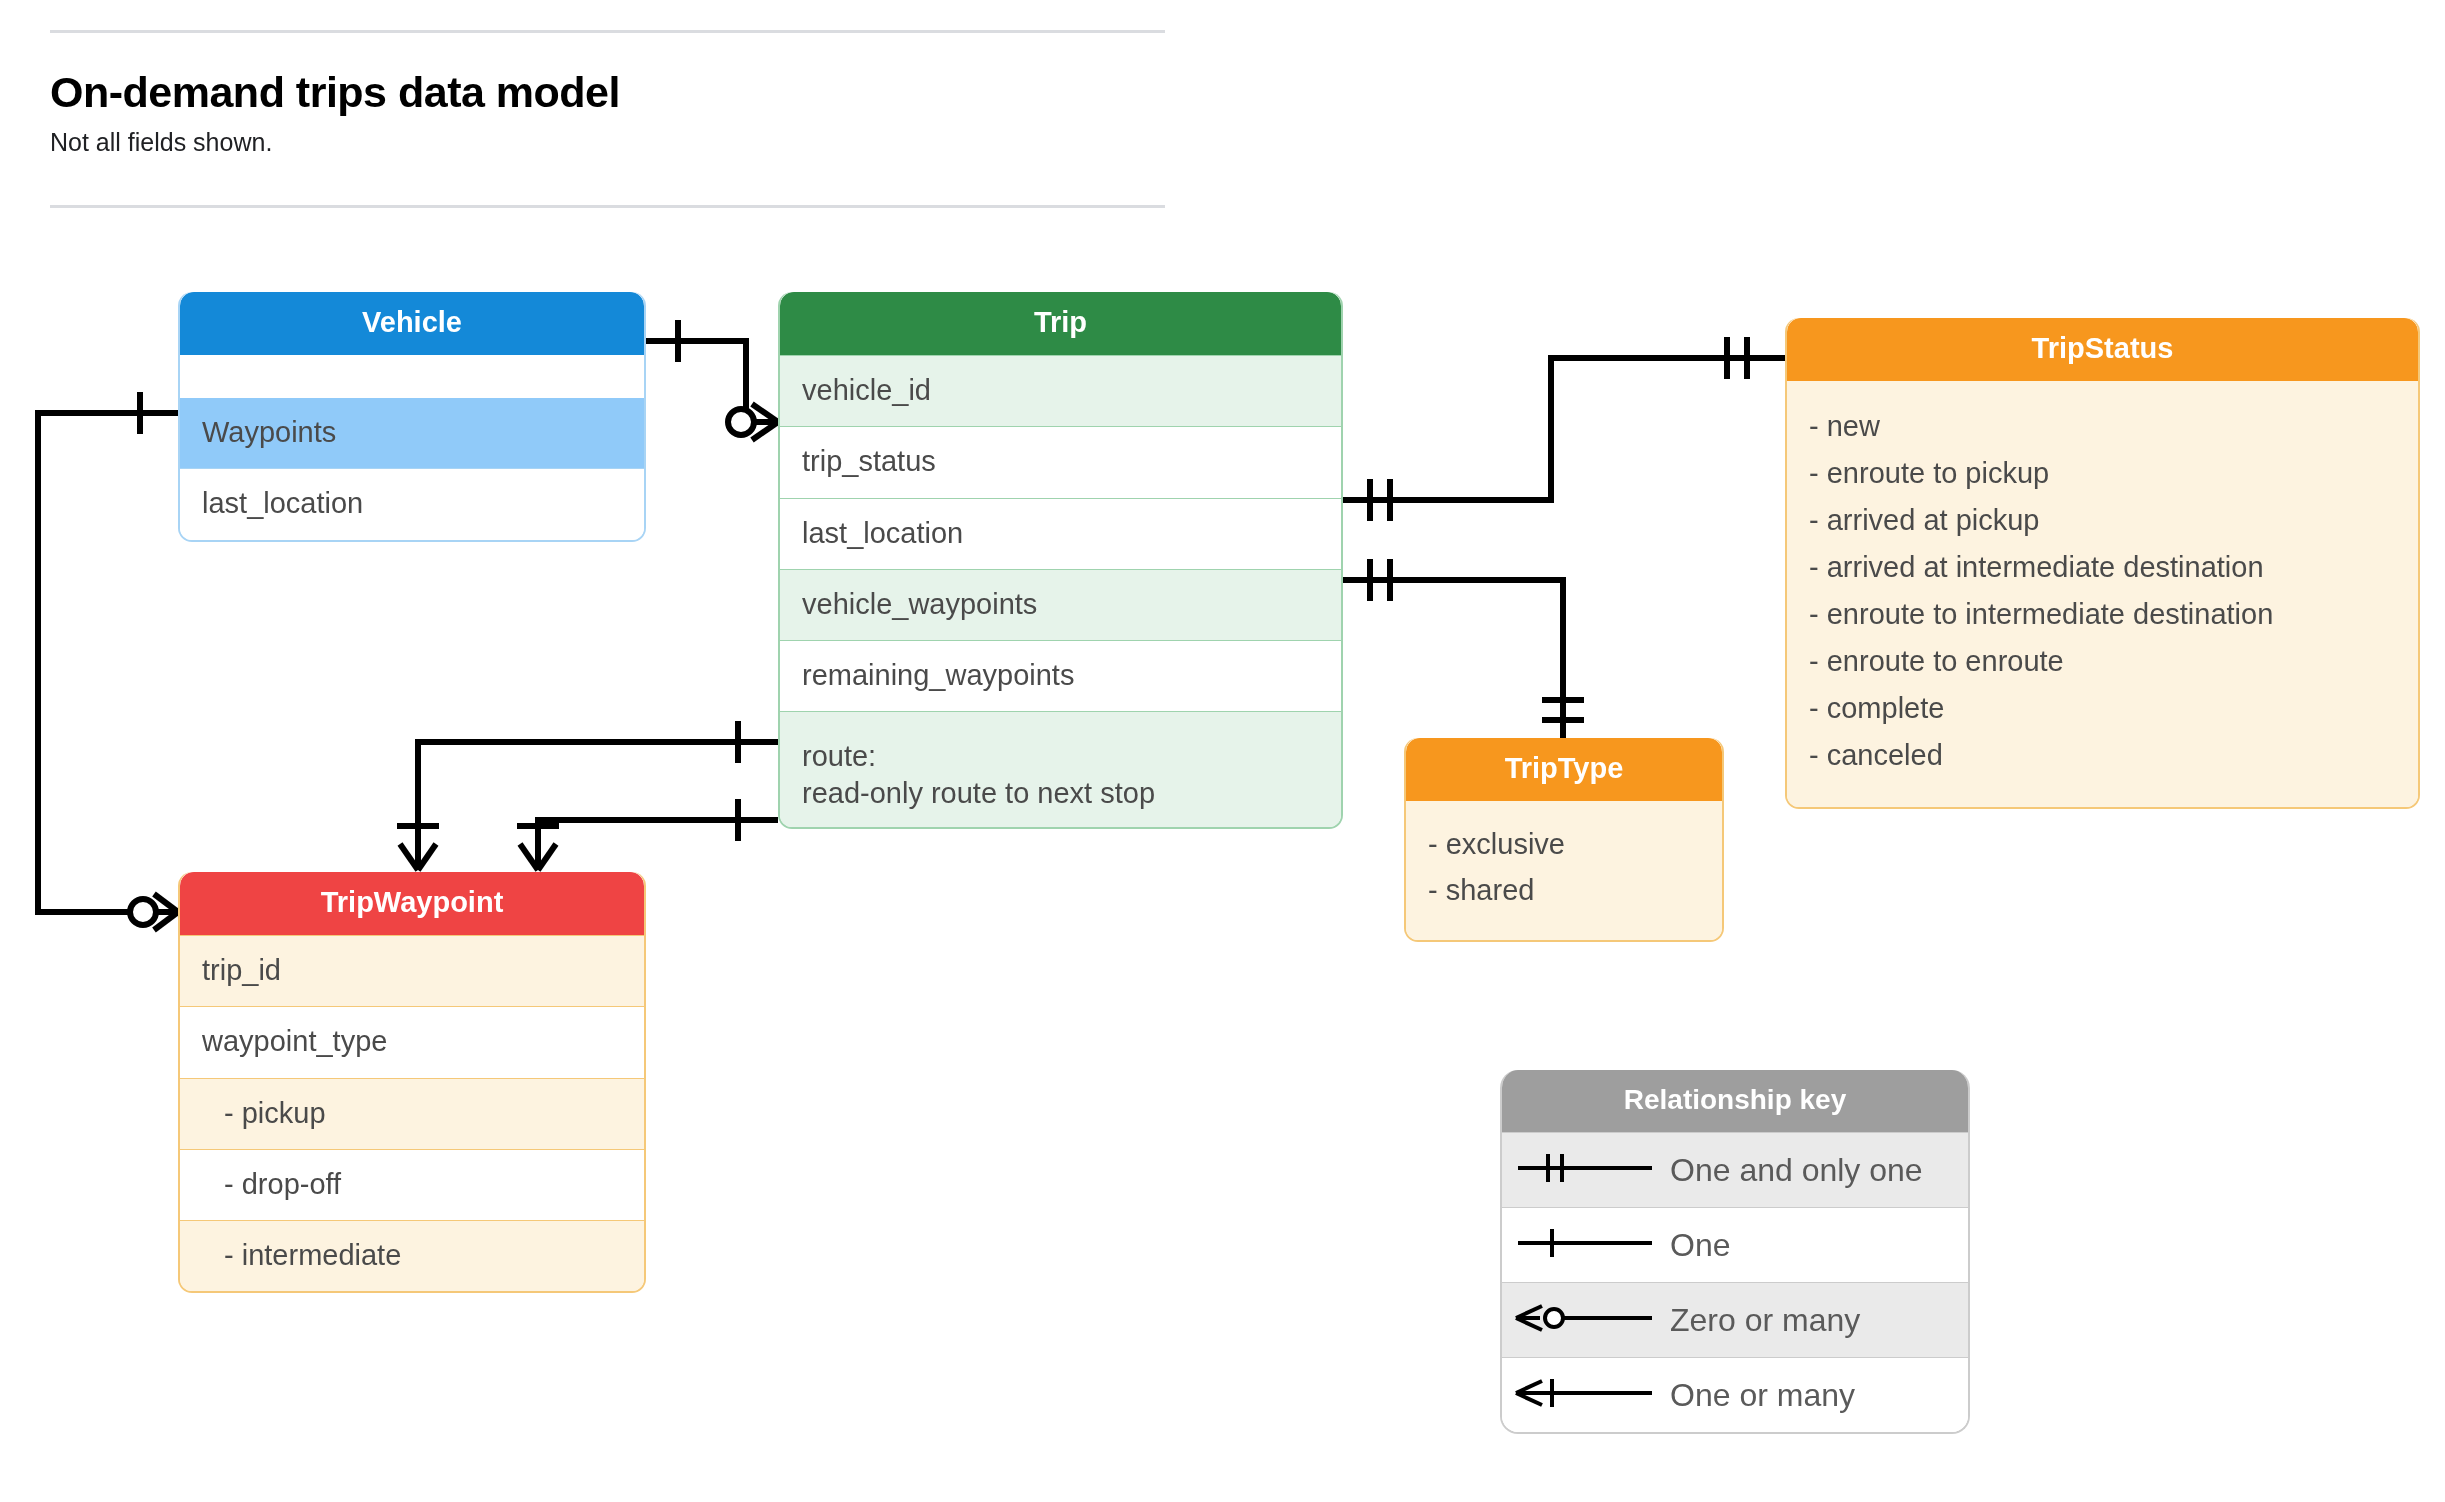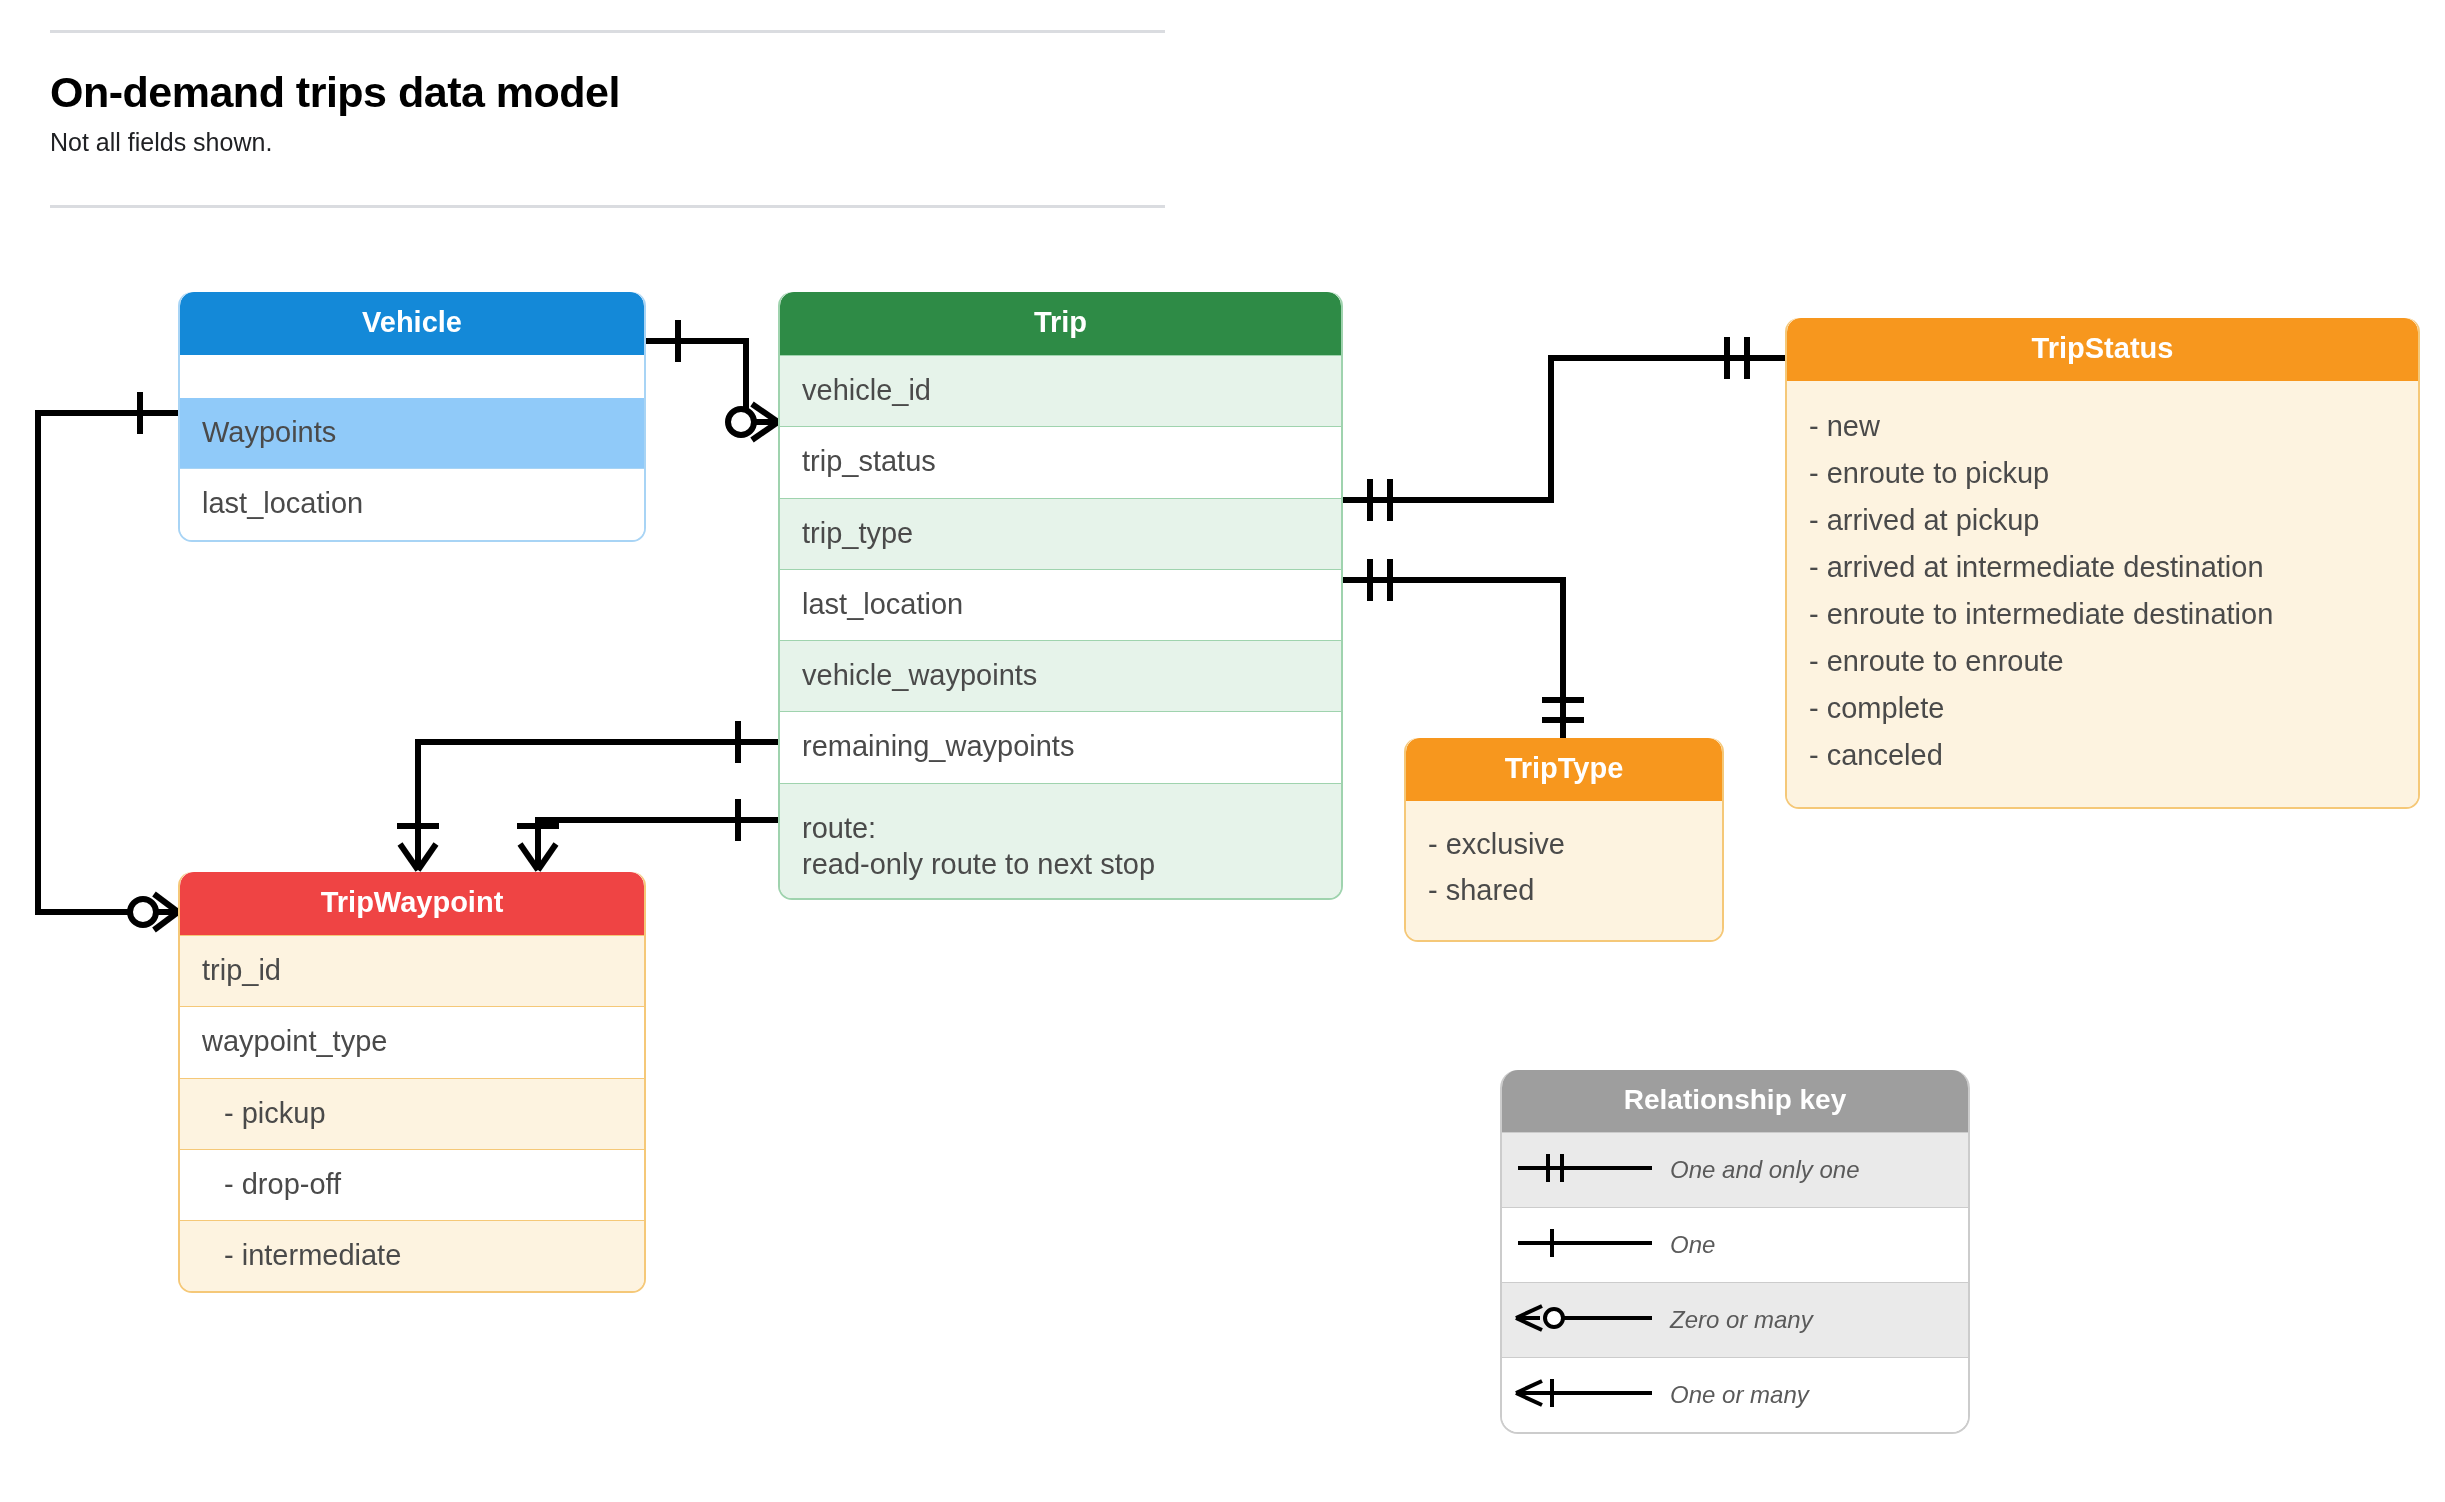--- a/index.html
+++ b/index.html
@@ -171,21 +171,21 @@
     display: flex;
     align-items: center;
     height: 75px;
     border-top: 1px solid #cccccc;
     box-sizing: border-box;
   }
   #relkey .krow:first-of-type { border-top: none; }
   #relkey .krow.shade { background: #eaeaea; }
   #relkey .krow.plain { background: #ffffff; }
   #relkey .kglyph { width: 160px; flex: 0 0 160px; padding-left: 8px; }
-  #relkey .klabel { font-size: 24px; color: #5a5a5a; font-style: italic; }
+  #relkey .klabel { font-size: 32px; color: #5a5a5a; }
 </style>
 </head>
 <body>
 
 <div id="header-block">
   <div class="hrule"></div>
   <div id="page-title">On-demand trips data model</div>
   <div id="page-subtitle">Not all fields shown.</div>
 </div>
 <div id="header-rule-bottom"></div>
@@ -260,21 +260,20 @@
 <div class="entity" id="vehicle-entity">
   <div class="ehead">Vehicle</div>
   <div class="erow row-waypoints">Waypoints</div>
   <div class="erow row-lastloc">last_location</div>
 </div>
 
 <div class="entity" id="trip-entity">
   <div class="ehead">Trip</div>
   <div class="erow alt">vehicle_id</div>
   <div class="erow plain">trip_status</div>
-  <div class="erow alt">trip_type</div>
   <div class="erow plain">last_location</div>
   <div class="erow alt">vehicle_waypoints</div>
   <div class="erow plain">remaining_waypoints</div>
   <div class="erow alt row-route">
     <div>route:</div>
     <div>read-only route to next stop</div>
   </div>
 </div>
 
 <div class="entity" id="tripstatus-entity">

